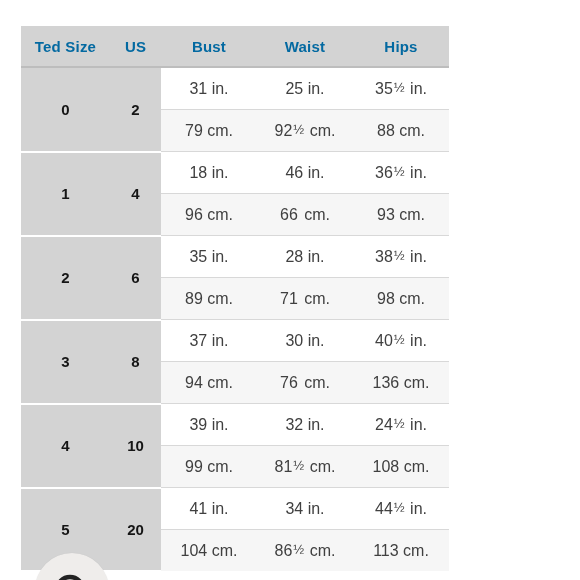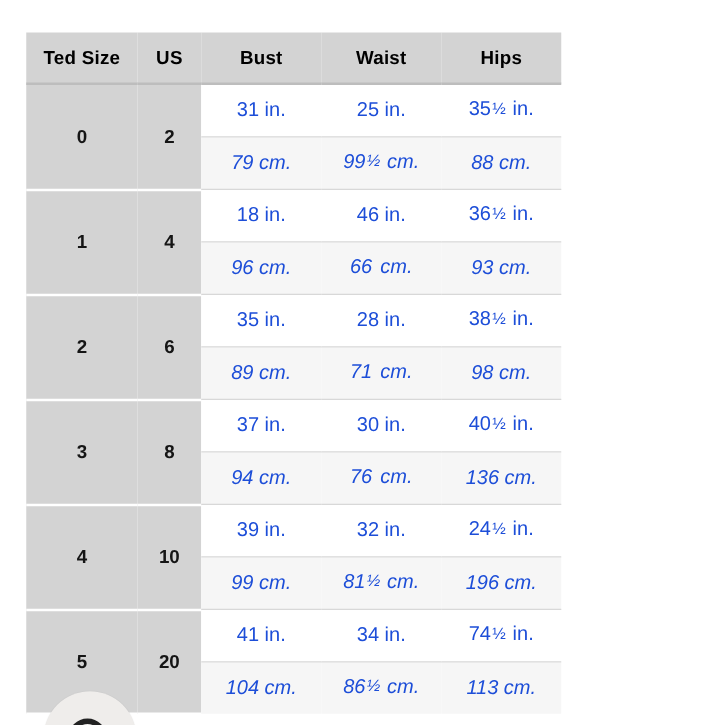--- a/index.html
+++ b/index.html
@@ -24,21 +24,21 @@
 
   table.size-chart {
     border-collapse: collapse;
     width: 428px;
     table-layout: fixed;
   }
 
   
   table.size-chart thead th {
     background: #d3d3d3;
-    color: #000000;
+    color: #0369a1;
     font-weight: bold;
     font-size: 15px;
     letter-spacing: 0.2px;
     height: 40px;
     padding: 0;
     text-align: center;
     vertical-align: middle;
     border: none;
     border-bottom: 2px solid #bdbdbd;
   }
@@ -59,31 +59,30 @@
     text-align: center;
     vertical-align: middle;
     padding: 0;
     border: none;
     border-bottom: 2px solid #ffffff;
   }
 
   
   td.meas {
     font-size: 16px;
-    color: #1d4ed8;
+    color: #404040;
     text-align: center;
     vertical-align: middle;
     height: 41px;
     padding: 0;
     border-bottom: 1px solid #d8d8d8;
     background: #ffffff;
   }
   tr.row-cm td.meas {
     background: #f6f6f6;
-    font-style: italic;
   }
   tr.row-in td.meas {
     background: #ffffff;
   }
   tr.last-row td.meas {
     border-bottom: none;
   }
 
   td.meas .frac {
     font-size: 13px;
@@ -133,21 +132,21 @@
 
       <tr class="row-in">
         <td class="size-cell" rowspan="2">0</td>
         <td class="us-cell" rowspan="2">2</td>
         <td class="meas">31 in.</td>
         <td class="meas">25 in.</td>
         <td class="meas"><span>35</span><span class="frac">½</span> <span>in.</span></td>
       </tr>
       <tr class="row-cm grp-last">
         <td class="meas">79 cm.</td>
-        <td class="meas"><span>99</span><span class="frac">½</span> <span>cm.</span></td>
+        <td class="meas"><span>92</span><span class="frac">½</span> <span>cm.</span></td>
         <td class="meas">88 cm.</td>
       </tr>
 
       <tr class="row-in">
         <td class="size-cell" rowspan="2">1</td>
         <td class="us-cell" rowspan="2">4</td>
         <td class="meas">18 in.</td>
         <td class="meas">46 in.</td>
         <td class="meas"><span>36</span><span class="frac">½</span> <span>in.</span></td>
       </tr>
@@ -186,29 +185,29 @@
       <tr class="row-in">
         <td class="size-cell" rowspan="2">4</td>
         <td class="us-cell" rowspan="2">10</td>
         <td class="meas">39 in.</td>
         <td class="meas">32 in.</td>
         <td class="meas"><span>24</span><span class="frac">½</span> <span>in.</span></td>
       </tr>
       <tr class="row-cm grp-last">
         <td class="meas">99 cm.</td>
         <td class="meas"><span>81</span><span class="frac">½</span> <span>cm.</span></td>
-        <td class="meas">196 cm.</td>
+        <td class="meas">108 cm.</td>
       </tr>
 
       <tr class="row-in">
         <td class="size-cell" rowspan="2">5</td>
         <td class="us-cell" rowspan="2">20</td>
         <td class="meas">41 in.</td>
         <td class="meas">34 in.</td>
-        <td class="meas"><span>74</span><span class="frac">½</span> <span>in.</span></td>
+        <td class="meas"><span>44</span><span class="frac">½</span> <span>in.</span></td>
       </tr>
       <tr class="row-cm grp-last last-row">
         <td class="meas">104 cm.</td>
         <td class="meas"><span>86</span><span class="frac">½</span> <span>cm.</span></td>
         <td class="meas">113 cm.</td>
       </tr>
 
     </tbody>
   </table>
 </div>

